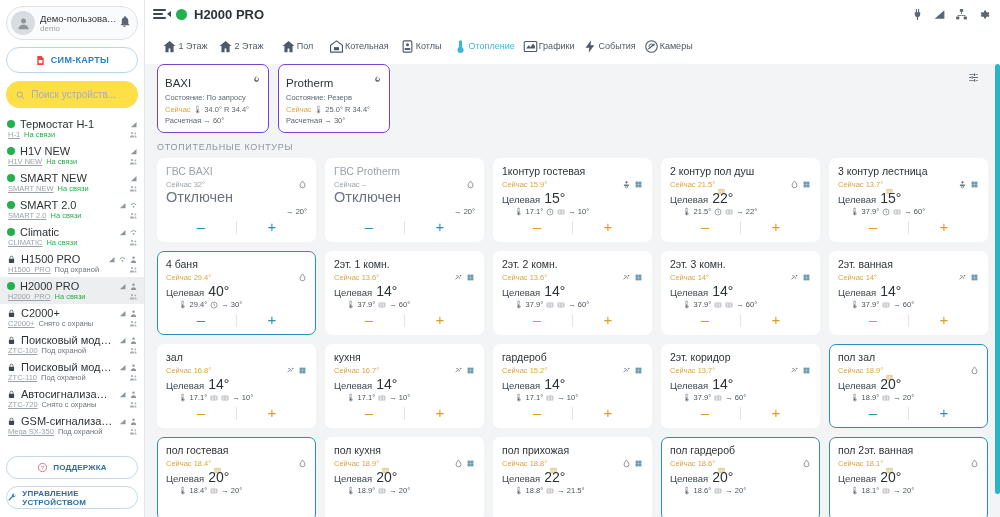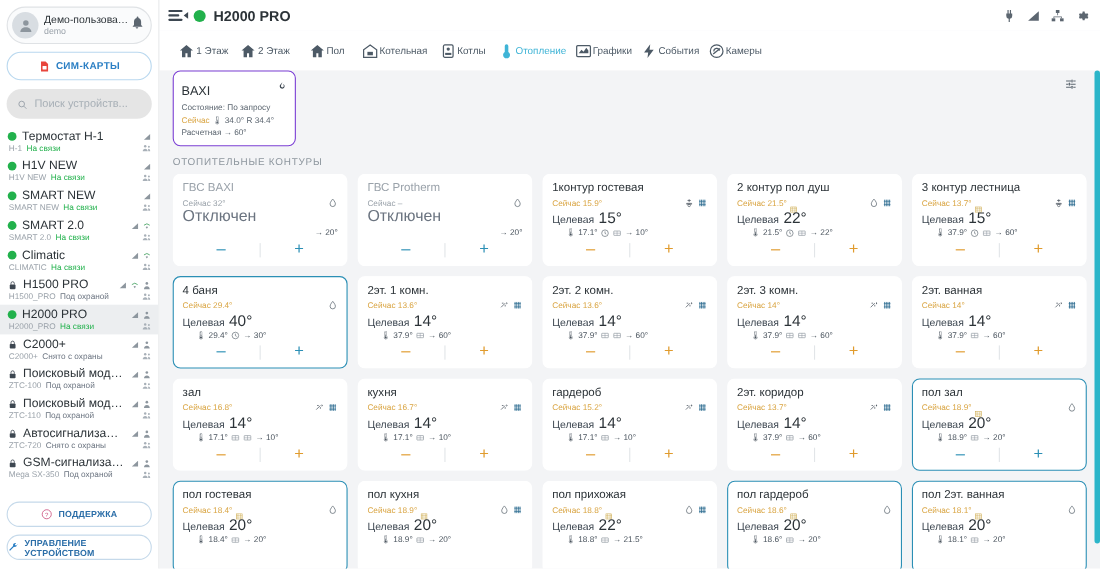--- a/index.html
+++ b/index.html
@@ -46,21 +46,21 @@
     margin: 7px 6px 0 6px; height: 26px;
     border: 1px solid #b9d8ef; border-radius: 13px;
     display: flex; align-items: center; justify-content: center;
     gap: 5px; background: #fff; cursor: pointer;
   }
   .sim-btn .lbl { font-size: 9px; font-weight: bold; color: #2b7fc4; letter-spacing: .3px; }
   .sim-icon { width: 11px; height: 11px; display:block; }
 
   .search-box {
     margin: 8px 6px 0 6px; height: 27px;
-    background: #e5e5e5; border-radius: 14px;
+    background: #fde047; border-radius: 14px;
     display: flex; align-items: center; padding: 0 9px; gap: 6px;
   }
   .search-box svg { width: 12px; height: 12px; stroke: #9aa2aa; fill: none; stroke-width: 2; }
   .search-box input {
     border: none; background: transparent; outline: none;
     font-size: 10px; color: #4a545e; width: 100%;
     font-family: "Liberation Sans", sans-serif;
   }
   .search-box input::placeholder { color: #a7afb6; }
 
@@ -73,21 +73,21 @@
   .dev-top { display: flex; align-items: center; gap: 5px; }
   .dot { width: 8px; height: 8px; border-radius: 50%; background: #22b14c; flex: 0 0 8px; }
   .lock { width: 9px; height: 11px; flex: 0 0 9px; }
   .dev-title {
     font-size: 11px; color: #2c3338; flex: 1;
     white-space: nowrap; overflow: hidden; text-overflow: ellipsis;
   }
   .dev-icons { display: flex; gap: 2px; align-items: center; }
   .dev-icons svg { width: 9px; height: 9px; fill: #8d969e; }
   .dev-bot { display: flex; align-items: center; gap: 4px; padding-left: 1px; }
-  .dev-code { font-size: 7.5px; color: #9aa2aa; white-space: nowrap; }
+  .dev-code { font-size: 7.5px; color: #9aa2aa; white-space: nowrap; text-decoration: underline; }
   .dev-status { font-size: 7.5px; white-space: nowrap; }
   .dev-status.online { color: #22b14c; }
   .dev-status.guard { color: #6b7480; }
   .dev-bot .trail { margin-left: auto; }
   .dev-bot .trail svg { width: 9px; height: 9px; fill: #a8b0b8; display: block; }
 
   .side-footer { padding: 0 6px 8px 6px; }
   .foot-btn {
     height: 23px; border-radius: 12px; border: 1px solid #c5d9ea;
     display: flex; align-items: center; justify-content: center; gap: 5px;
@@ -662,20 +662,31 @@
             <div class="bc-head">
               <span class="bc-name">BAXI</span>
               <span class="bc-flame"><svg viewBox="0 0 24 24" class="">
                   <path d="M12 2c1 4-3 5-3 9a3.5 3.5 0 007 0c0-2-1.5-3-1-5 2 1.5 3 3.5 3 6a6 6 0 11-12 0c0-5 5-6 6-10z"></path>
                 </svg></span>
             </div>
             <div class="bc-line">Состояние: По запросу</div>
             <div class="bc-now"><span class="now-lbl">Сейчас</span> 🌡 34.0° R 34.4°</div>
             <div class="bc-calc">Расчетная → 60°</div>
           </div>
+          <div class="boiler-card">
+            <div class="bc-head">
+              <span class="bc-name">Protherm</span>
+              <span class="bc-flame"><svg viewBox="0 0 24 24" class="">
+                  <path d="M12 2c1 4-3 5-3 9a3.5 3.5 0 007 0c0-2-1.5-3-1-5 2 1.5 3 3.5 3 6a6 6 0 11-12 0c0-5 5-6 6-10z"></path>
+                </svg></span>
+            </div>
+            <div class="bc-line">Состояние: Резерв</div>
+            <div class="bc-now"><span class="now-lbl">Сейчас</span> 🌡 25.0° R 34.4°</div>
+            <div class="bc-calc">Расчетная → 30°</div>
+          </div>
         </div>
 
       <div class="section-title">ОТОПИТЕЛЬНЫЕ КОНТУРЫ</div>
       <div class="grid">
           <div class="card dim">
             <div class="c-name">ГВС BAXI</div>
             <div class="c-row">
               <span class="c-now grey">Сейчас 32°</span>
               <span class="c-right">
                 <svg viewBox="0 0 24 24" class="">

